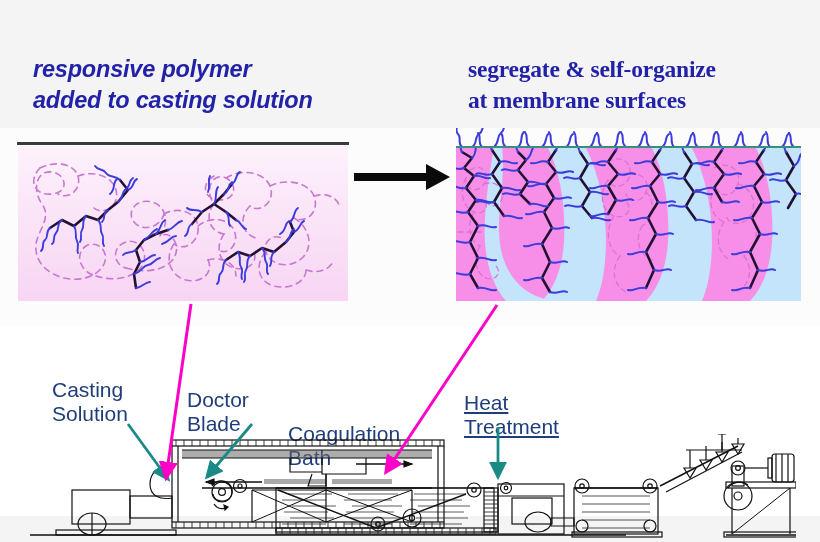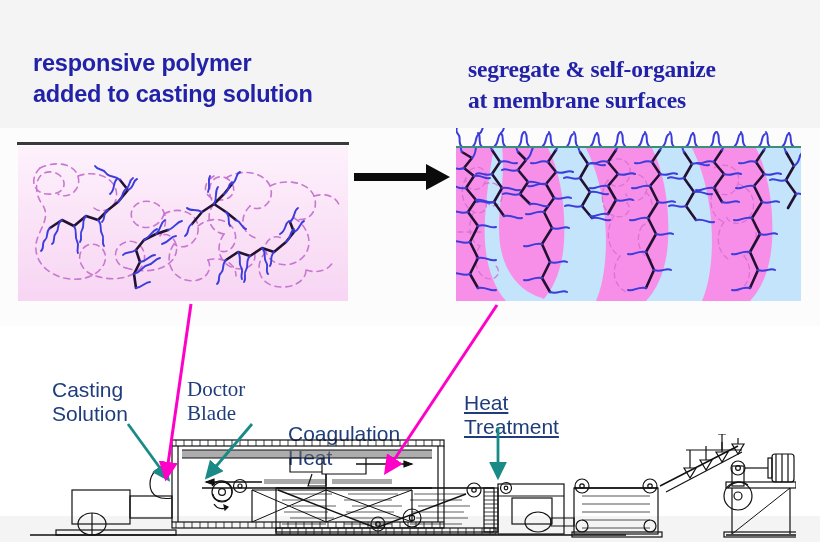--- a/index.html
+++ b/index.html
@@ -25,21 +25,21 @@
   
   .heading{
     position:absolute;
     color:#2222a8;
     font-weight:bold;
     font-size:23.5px;
     line-height:1.33;
     letter-spacing:-0.2px;
     white-space:pre-line;
   }
-  #heading-left{left:33px;top:48px;}
+  #heading-left{left:33px;top:54px;font-style:italic;}
   #heading-right{left:468px;top:54px;font-family:Liberation Serif, serif;}
 
   
   .panel{position:absolute;overflow:hidden;}
   #panel-left{
     left:18px;top:146px;width:330px;height:155px;
     background:linear-gradient(180deg,#fdf2fc 0%,#fbe6f8 38%,#f7d5f3 100%);
   }
   #panel-left-rule{
     position:absolute;left:17px;top:142px;width:332px;height:3px;
@@ -64,21 +64,21 @@
   
   .mlabel{
     position:absolute;
     color:#1f3d7a;
     font-size:21px;
     line-height:1.12;
     white-space:pre-line;
     font-family:"Liberation Sans", sans-serif;
   }
   #label-casting{left:52px;top:378px;}
-  #label-doctor{left:187px;top:378px;font-family:Liberation Serif, serif;}
+  #label-doctor{left:187px;top:388px;}
   #label-coagulation{left:288px;top:422px;}
   #label-heat{left:464px;top:391px;text-decoration:underline;}
 
   
   #overlay{position:absolute;left:0;top:0;}
 </style>
 </head>
 <body>
 
 <div class="stage">
@@ -352,21 +352,21 @@
       <path d="M326 19 c 6 -5 2 -10 7 -14"></path>
       <path d="M338 19 c -6 -4 -1 -10 -5 -14"></path>
     </g>
   </svg>
 
   <div class="mlabel" id="label-casting">Casting
 Solution</div>
   <div class="mlabel" id="label-doctor">Doctor
 Blade</div>
   <div class="mlabel" id="label-coagulation">Coagulation
-Heat</div>
+Bath</div>
   <div class="mlabel" id="label-heat">Heat
 Treatment</div>
 
   <svg id="machine" width="770" height="108" viewBox="0 0 770 108">
     <g stroke="#111" fill="none" stroke-width="1.2">
 
       <path d="M4 101 L 600 101" stroke-width="1.6"></path>
 
       <rect x="146" y="6" width="272" height="6"></rect>
       <g stroke-width="0.8">

